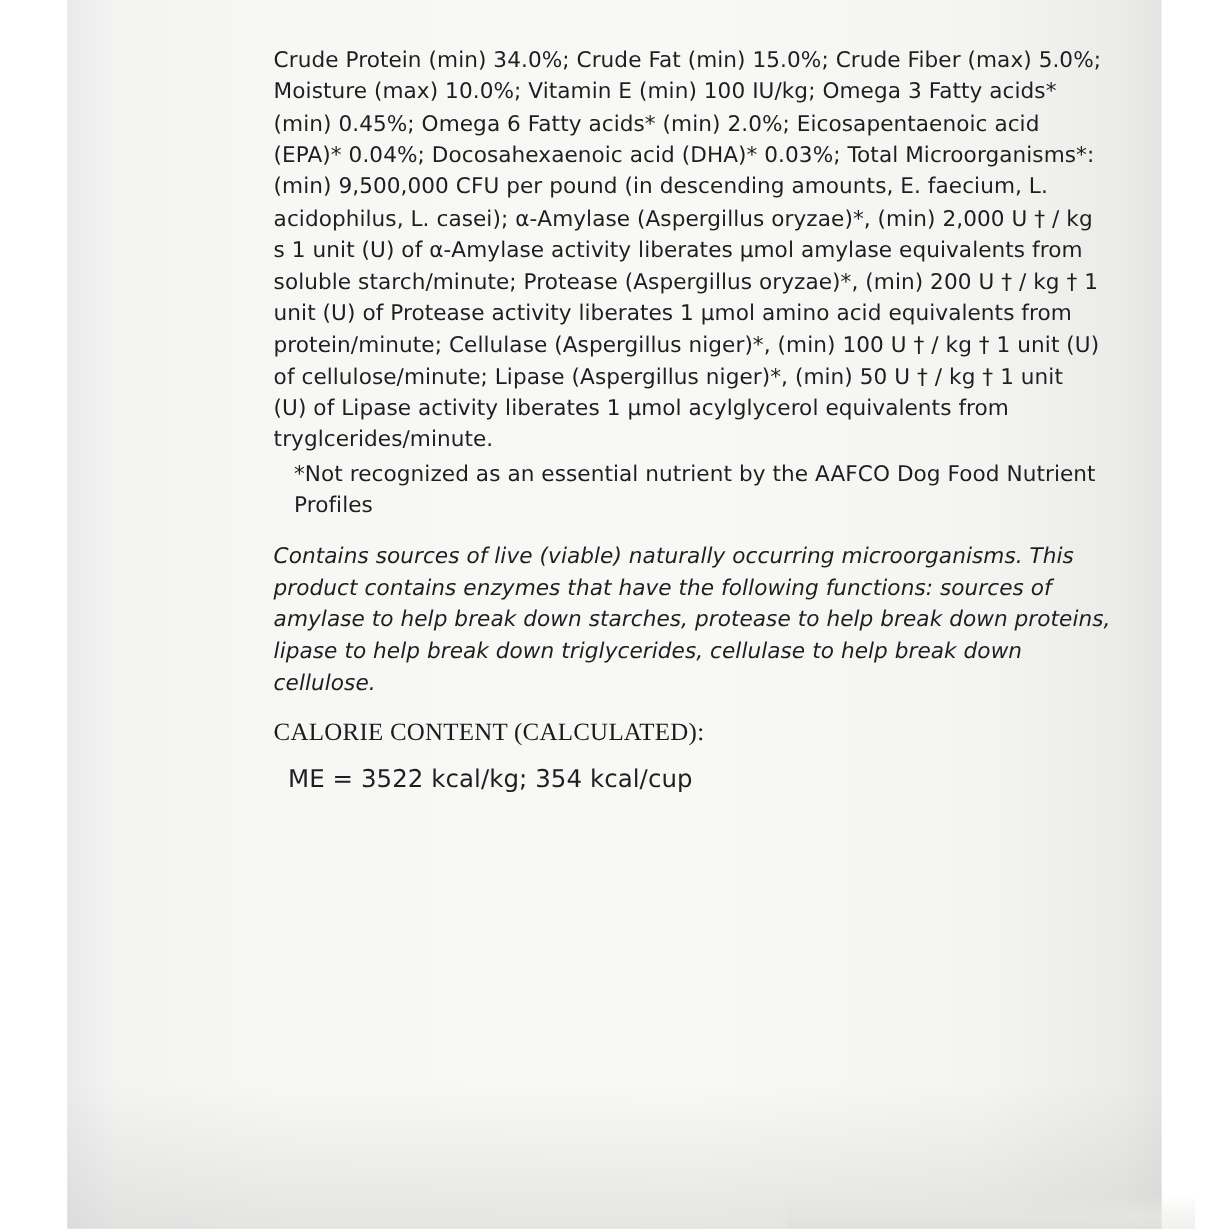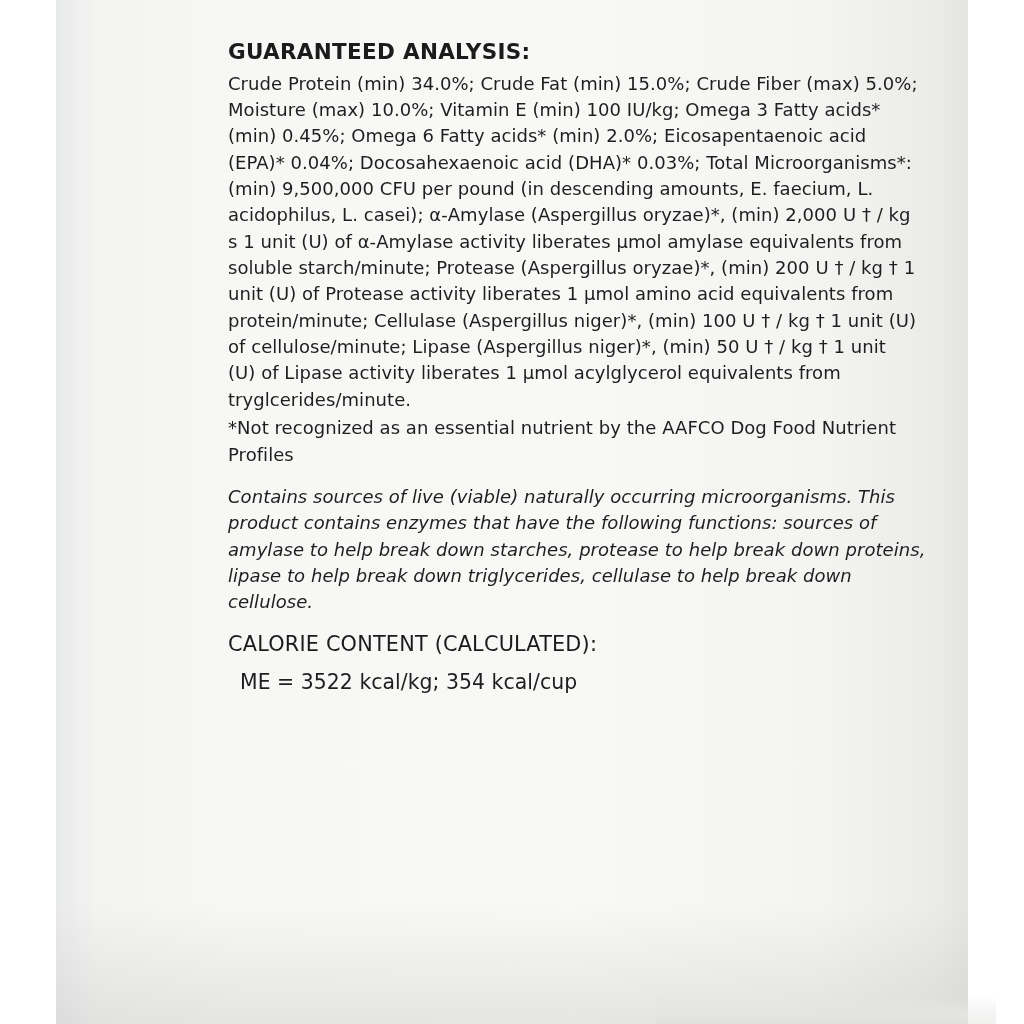--- a/index.html
+++ b/index.html
@@ -86,32 +86,34 @@
   .small-gap {
     height: 2px;
   }
 
   #guaranteed-analysis-body {
     width: 690px;
   }
 
   #footnote {
     width: 680px;
+    margin-left: 17px;
   }
 
   #contains-para {
     width: 700px;
     font-style: italic;
   }
 
   #calorie-heading {
     font-size: 20.8px;
     font-weight: 400;
     letter-spacing: 0.2px;
     margin: 0;
+    font-family: Liberation Serif, serif;
   }
 
   #calorie-value {
     font-size: 20.4px;
     margin: 12px;
   }
 
   
   #cut-line {
     position: absolute;
@@ -134,21 +136,20 @@
   }
 </style>
 </head>
 <body>
 
 <div id="label-photo">
   <div id="paper">
 
     <div id="text-block">
 
-      <p class="heading">GUARANTEED ANALYSIS:</p>
 
       <p class="body-para" id="guaranteed-analysis-body">Crude Protein (min) 34.0%; Crude Fat (min) 15.0%; Crude Fiber (max) 5.0%; Moisture (max) 10.0%; Vitamin E (min) 100 IU/kg; Omega 3 Fatty acids* (min) 0.45%; Omega 6 Fatty acids* (min) 2.0%; Eicosapentaenoic acid (EPA)* 0.04%; Docosahexaenoic acid (DHA)* 0.03%; Total Microorganisms*: (min) 9,500,000 CFU per pound (in descending amounts, E. faecium, L. acidophilus, L. casei); α-Amylase (Aspergillus oryzae)*, (min) 2,000 U † / kg s 1 unit (U) of α-Amylase activity liberates µmol amylase equivalents from soluble starch/minute; Protease (Aspergillus oryzae)*, (min) 200 U † / kg † 1 unit (U) of Protease activity liberates 1 µmol amino acid equivalents from protein/minute; Cellulase (Aspergillus niger)*, (min) 100 U † / kg † 1 unit (U) of cellulose/minute; Lipase (Aspergillus niger)*, (min) 50 U † / kg † 1 unit (U) of Lipase activity liberates 1 µmol acylglycerol equivalents from tryglcerides/minute.</p>
 
       <div class="small-gap"></div>
 
       <p class="body-para" id="footnote">*Not recognized as an essential nutrient by the AAFCO Dog Food Nutrient Profiles</p>
 
       <div class="para-gap"></div>
 
       <p class="body-para" id="contains-para">Contains sources of live (viable) naturally occurring microorganisms. This product contains enzymes that have the following functions: sources of amylase to help break down starches, protease to help break down proteins, lipase to help break down triglycerides, cellulase to help break down cellulose.</p>

